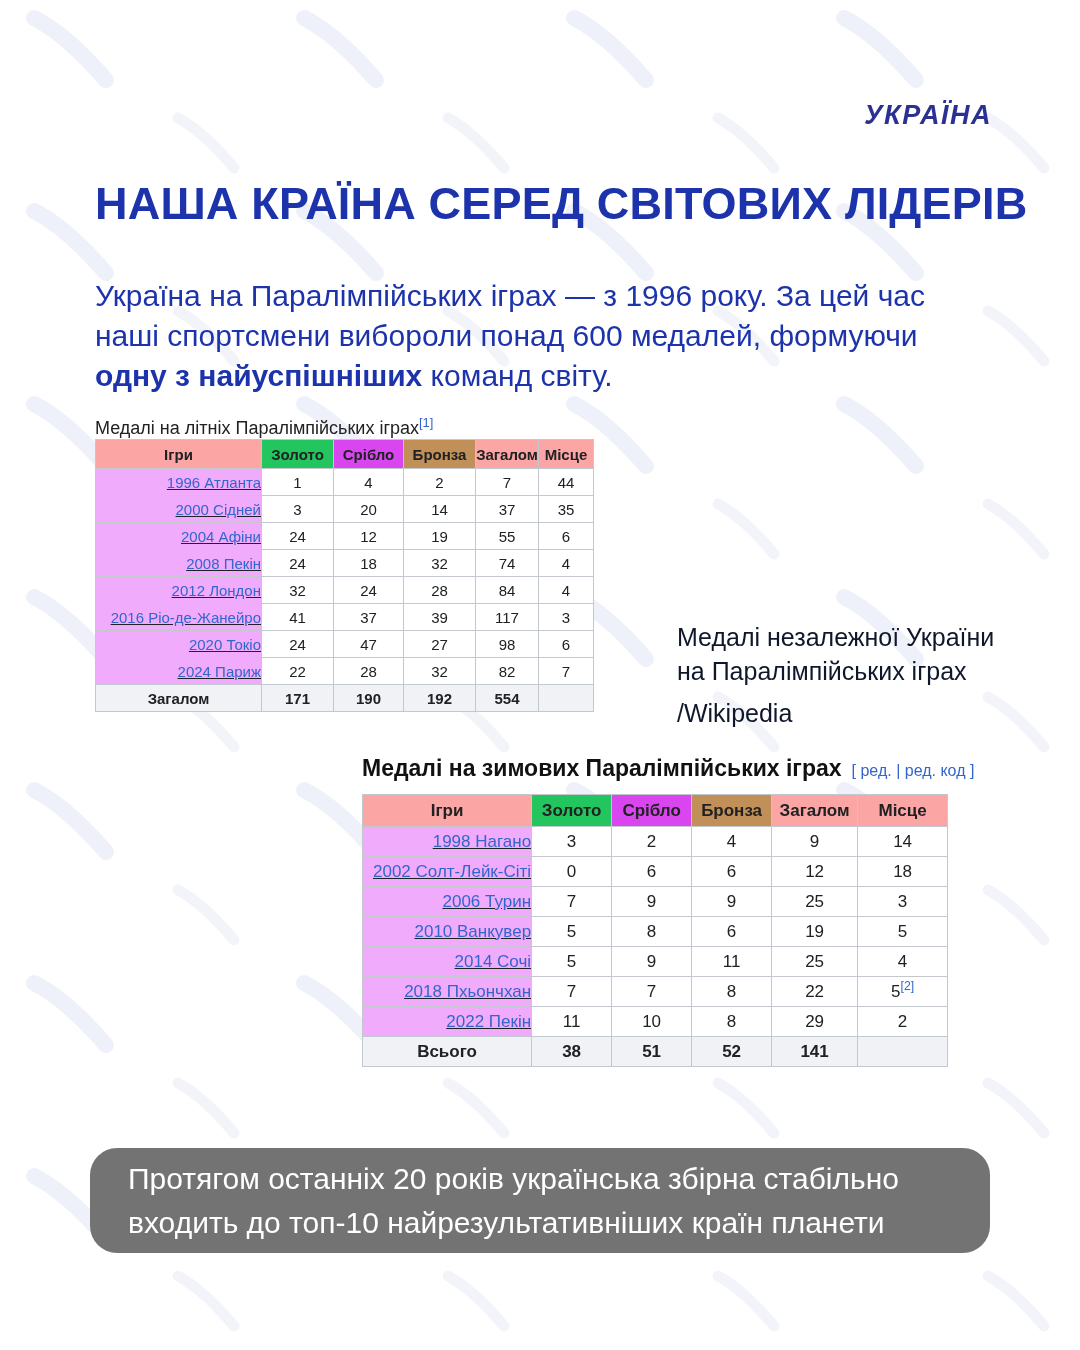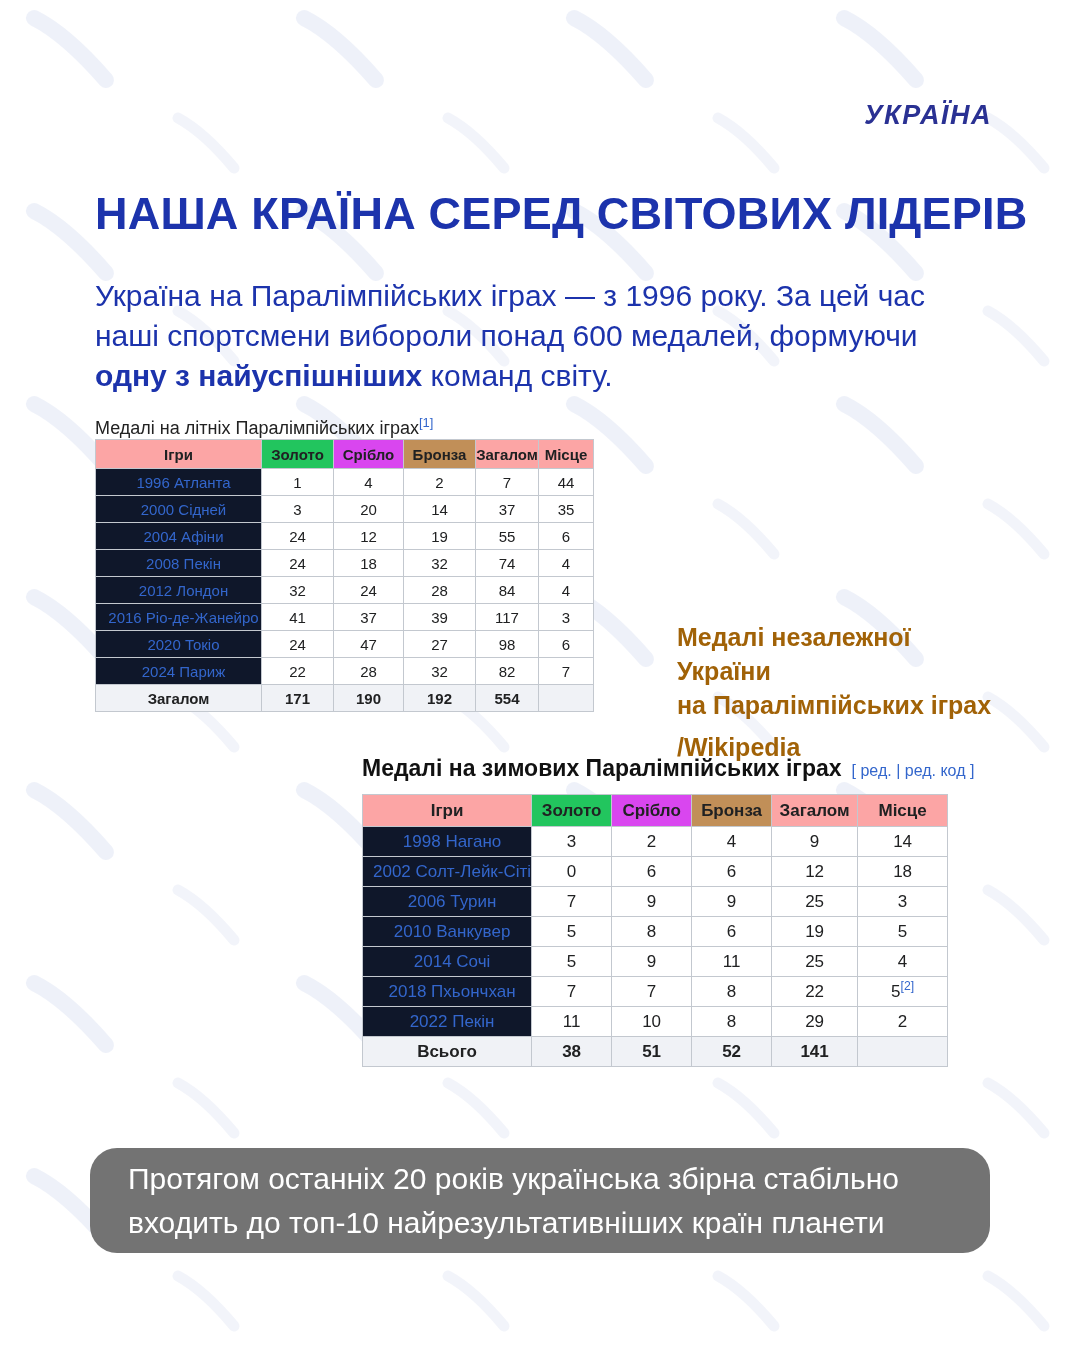--- a/index.html
+++ b/index.html
@@ -18,21 +18,21 @@
 
   
   .wordmark {
     top:100px; right:88px;
     font-size:27px; font-style:italic; font-weight:700;
     letter-spacing:1.5px; color:#2a3193;
   }
 
   
   .main-title {
-    top:188px; left:95px; width:940px;
+    top:178px; left:95px; width:940px;
     font-size:45px; font-weight:800; letter-spacing:0.2px;
     color:#1c33ac;
   }
 
   
   .intro {
     top:276px; left:95px; width:950px;
     font-size:30px; line-height:40px; font-weight:500;
     color:#1c33ac;
   }
@@ -67,29 +67,29 @@
   .summer-section .w2 { width:70px; }  .summer-section .w3 { width:72px; }
   .summer-section .w4 { width:63px; }  .summer-section .w5 { width:55px; }
 
   .winter-section table { font-size:17px; }
   .winter-section th { height:32px; }
   .winter-section td { height:30px;margin-left:12px; }
   .winter-section .w0 { width:162px; } .winter-section .w1 { width:80px; }
   .winter-section .w2 { width:80px; }  .winter-section .w3 { width:80px; }
   .winter-section .w4 { width:86px; }  .winter-section .w5 { width:90px; }
 
-  td.game-cell { text-align:center; padding-left:10px; background:#0f172a; }
+  td.game-cell { text-align:right; padding-left:10px; background:#f0abfc;text-decoration:underline; }
   .game-link { color:#3366cc; cursor:pointer; }
   tr.total-row td { font-weight:700; background:#f0f2f6; }
 
   
   .credit {
     top:620px; left:677px; width:330px;
-    font-size:25px; line-height:34px; font-weight:700;
-    color:#a16207;
+    font-size:25px; line-height:34px; font-weight:400;
+    color:#0f172a;
   }
   .credit .credit-src { display:block; margin-top:8px; }
 
   
   .banner {
     top:1148px; left:90px; width:900px; height:105px;
     background:#737373; border-radius:27px;
     display:flex; flex-direction:column; justify-content:center;
     padding-left:38px; gap:2px;
   }

